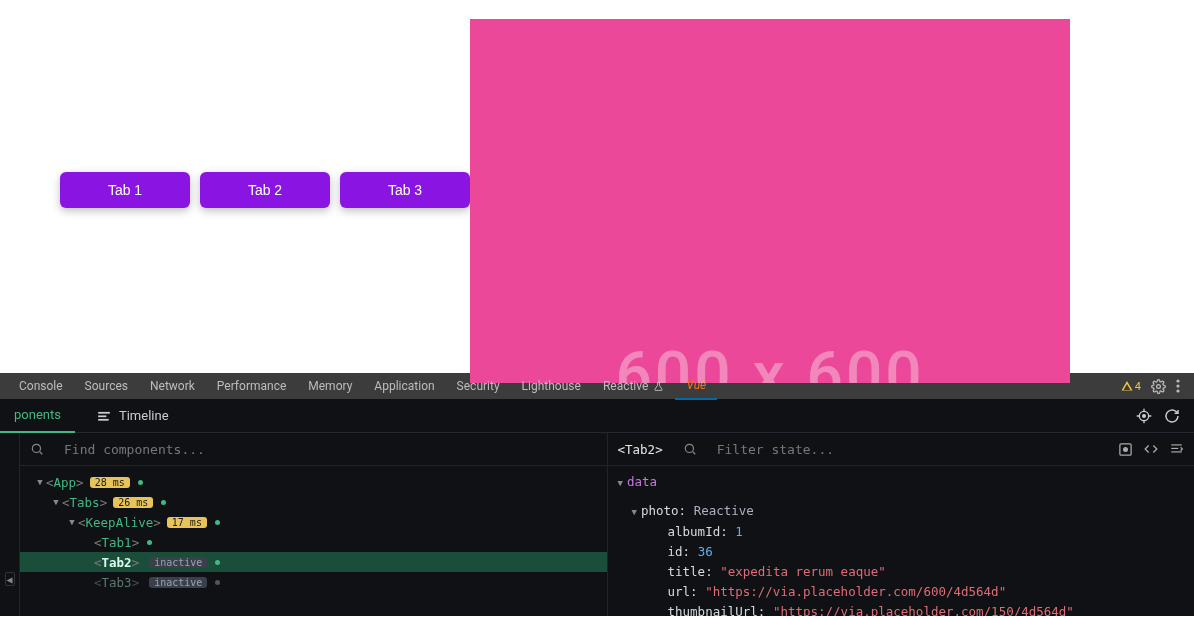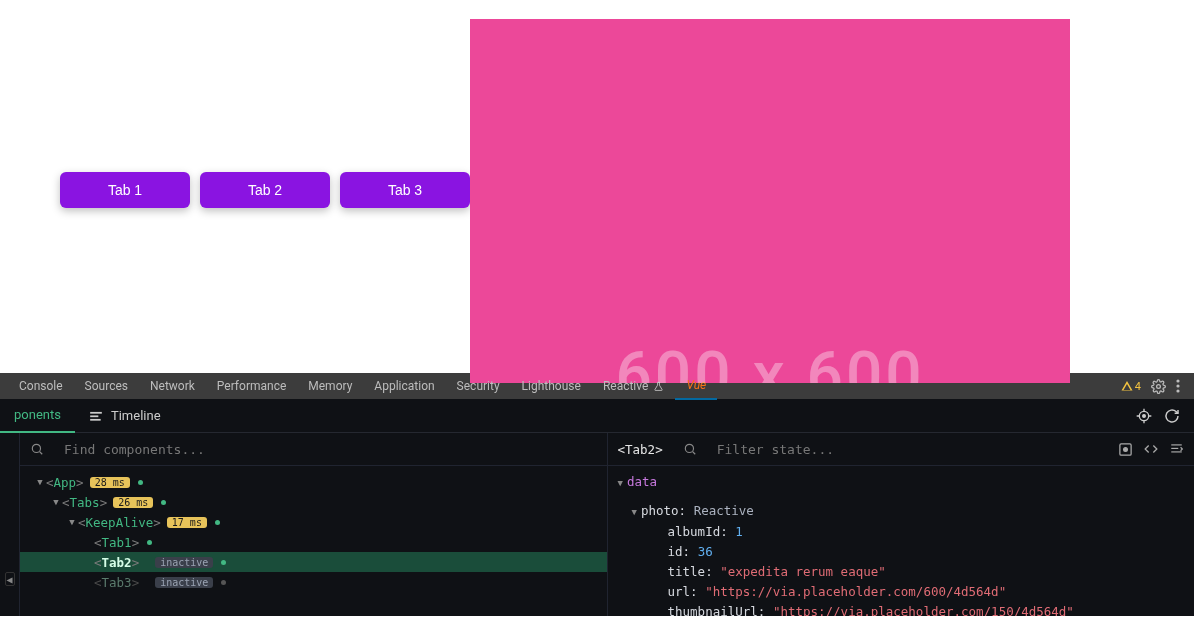--- a/index.html
+++ b/index.html
@@ -14,21 +14,21 @@
 
 
 .dt-tabs { height: 20px; background: #3c3c3c; display: flex; align-items: center; padding: 13px 8px; color: #bdbdbd; font-size: 12px; }
 .dt-tab { padding: 0 11px; height: 28px; display: flex; align-items: center; cursor: pointer; gap: 5px; white-space: nowrap; }
 .dt-tab.active { color: #f97316; border-bottom: 2px solid #0369a1; font-style: italic; }
 .dt-tabs-right { margin-left: auto; display: flex; align-items: center; gap: 10px; padding-right: 6px; }
 .warn-badge { color: #f2c240; display: flex; align-items: center; gap: 2px; font-size: 11px; }
 .dt-icon-btn { color: #bdbdbd; cursor: pointer; display: flex; align-items: center; }
 
 
-.vue-sub { height: 34px; background: #0f1115; display: flex; align-items: center; color: #ccc; font-size: 13px; border-bottom: 1px solid #252830; }
+.vue-sub { height: 34px; background: #0f1115; display: flex; align-items: center; color: #ccc; font-size: 13px; border-bottom: 1px solid #252830; gap: 8px; }
 .vue-subtab { padding: 0 14px; height: 34px; display: flex; align-items: center; gap: 8px; cursor: pointer; }
 .vue-subtab.active { color: #42b883; border-bottom: 2px solid #42b883; }
 .vue-sub-right { margin-left: auto; display: flex; align-items: center; gap: 12px; padding-right: 14px; color: #bbb; }
 
 
 .vue-body { height: 183px; background: #0f1115; display: flex; color: #ccc; font-family: Menlo, Consolas, monospace; font-size: 12.5px; }
 .left-rail { width: 20px; background: #0f1115; border-right: 1px solid #202430; display: flex; align-items: flex-end; justify-content: center; padding-bottom: 30px; }
 .rail-chev { color: #888; font-size: 10px; border: 1px solid #333; border-radius: 2px; width: 10px; height: 14px; display:flex; align-items:center; justify-content:center; }
 
 .panel { flex: 1; min-width: 0; display: flex; flex-direction: column; }
@@ -41,21 +41,21 @@
 
 .tree { padding: 6px 0; overflow: auto; flex: 1; }
 .tree-row { display: flex; align-items: center; height: 20px; padding-right: 8px; white-space: nowrap; }
 .tree-row.selected { background: #1a4d3a; }
 .tree-caret { width: 12px; color: #888; font-size: 9px; display:inline-flex; justify-content:center; }
 .tag { color: #42b883; }
 .tag.dim { color: #5a7a6c; }
 .angle { color: #7a7a7a; }
 .angle.dim { color: #4a4a4a; }
 .badge-ms { background: #e7c35a; color: #1a1a1a; border-radius: 3px; padding: 0 5px; font-size: 10px; margin-left: 6px; }
-.badge-inactive { background: #3a3f4a; color: #9aa3b2; border-radius: 3px; padding: 0 5px; font-size: 10px; margin-left: 16px; }
+.badge-inactive { background: #3a3f4a; color: #9aa3b2; border-radius: 3px; padding: 0 5px; font-size: 10px; margin-left: 10px; }
 .dot { display:inline-block; width:5px; height:5px; border-radius:50%; background:#42b883; margin-left:8px; }
 .dot.grey { background: #555; }
 
 .state { padding: 6px 10px; overflow: auto; flex: 1; line-height: 20px; }
 .state .k { color: #c678dd; }
 .state .plainkey { color: #d7dae0; }
 .state .reactive { color: #abb2bf; }
 .state .num { color: #61afef; }
 .state .str { color: #e06c75; }
 .state .caret { color: #888; font-size: 9px; margin-right: 4px; }

